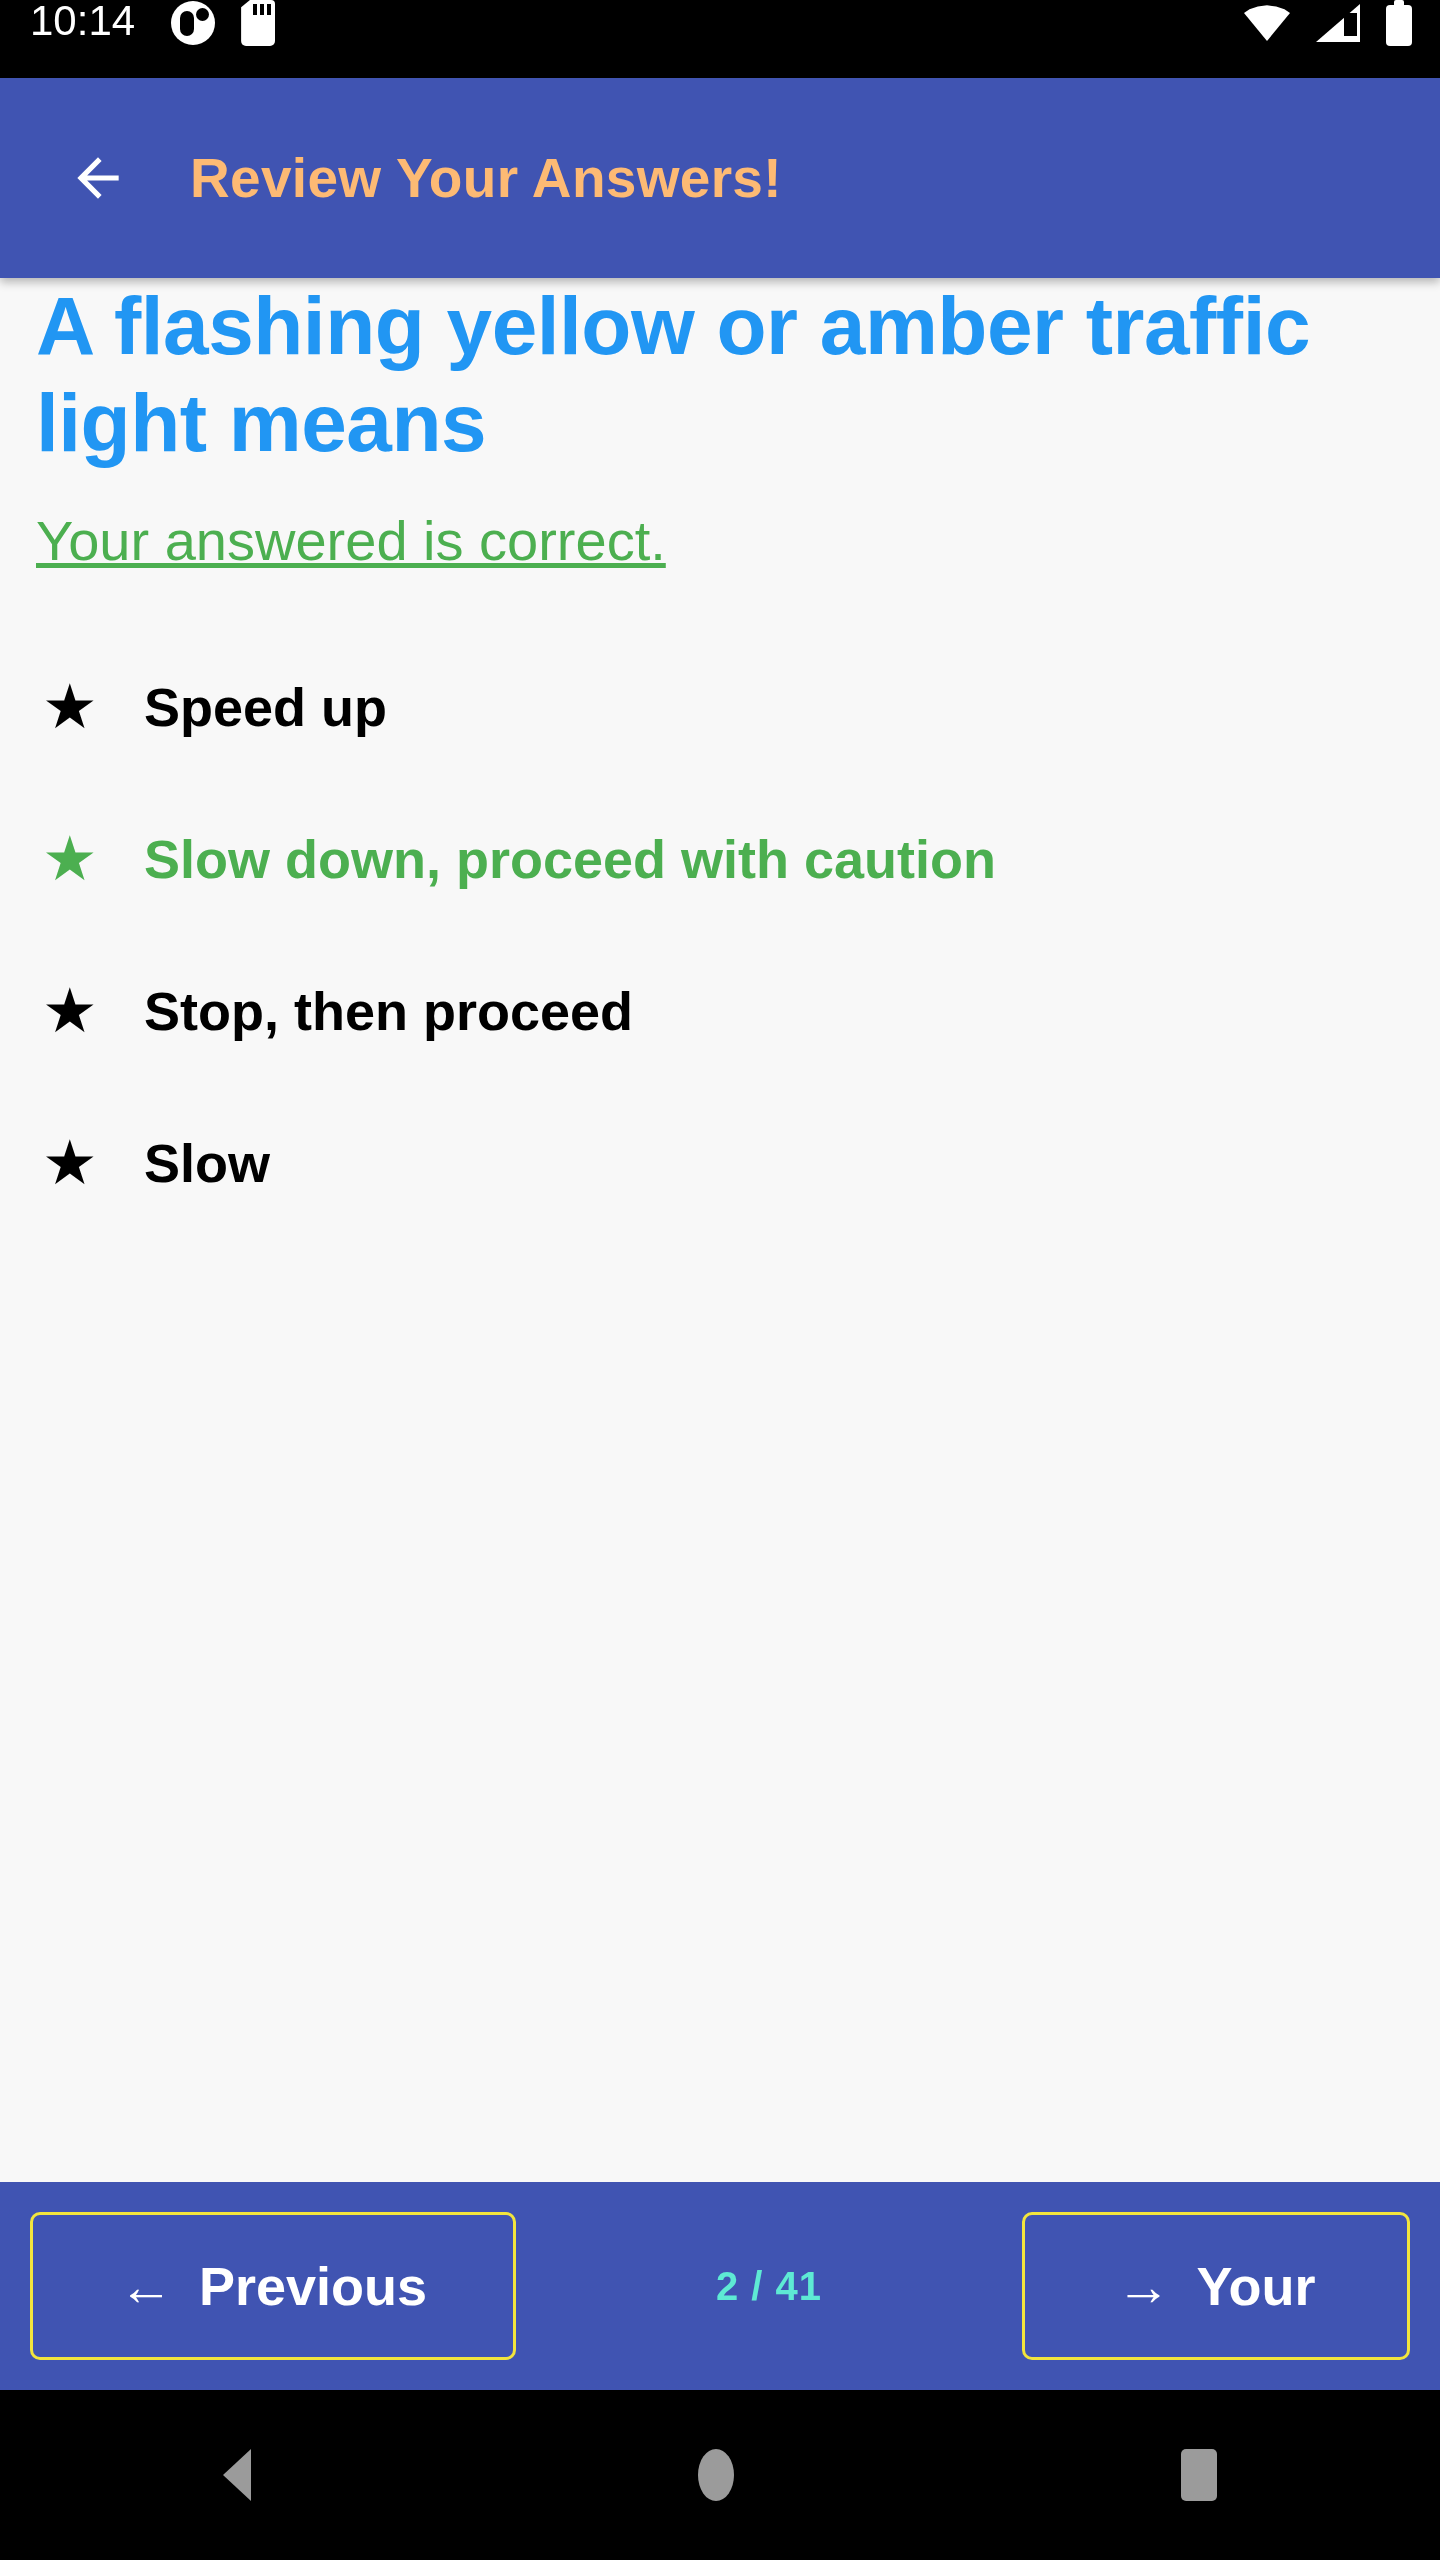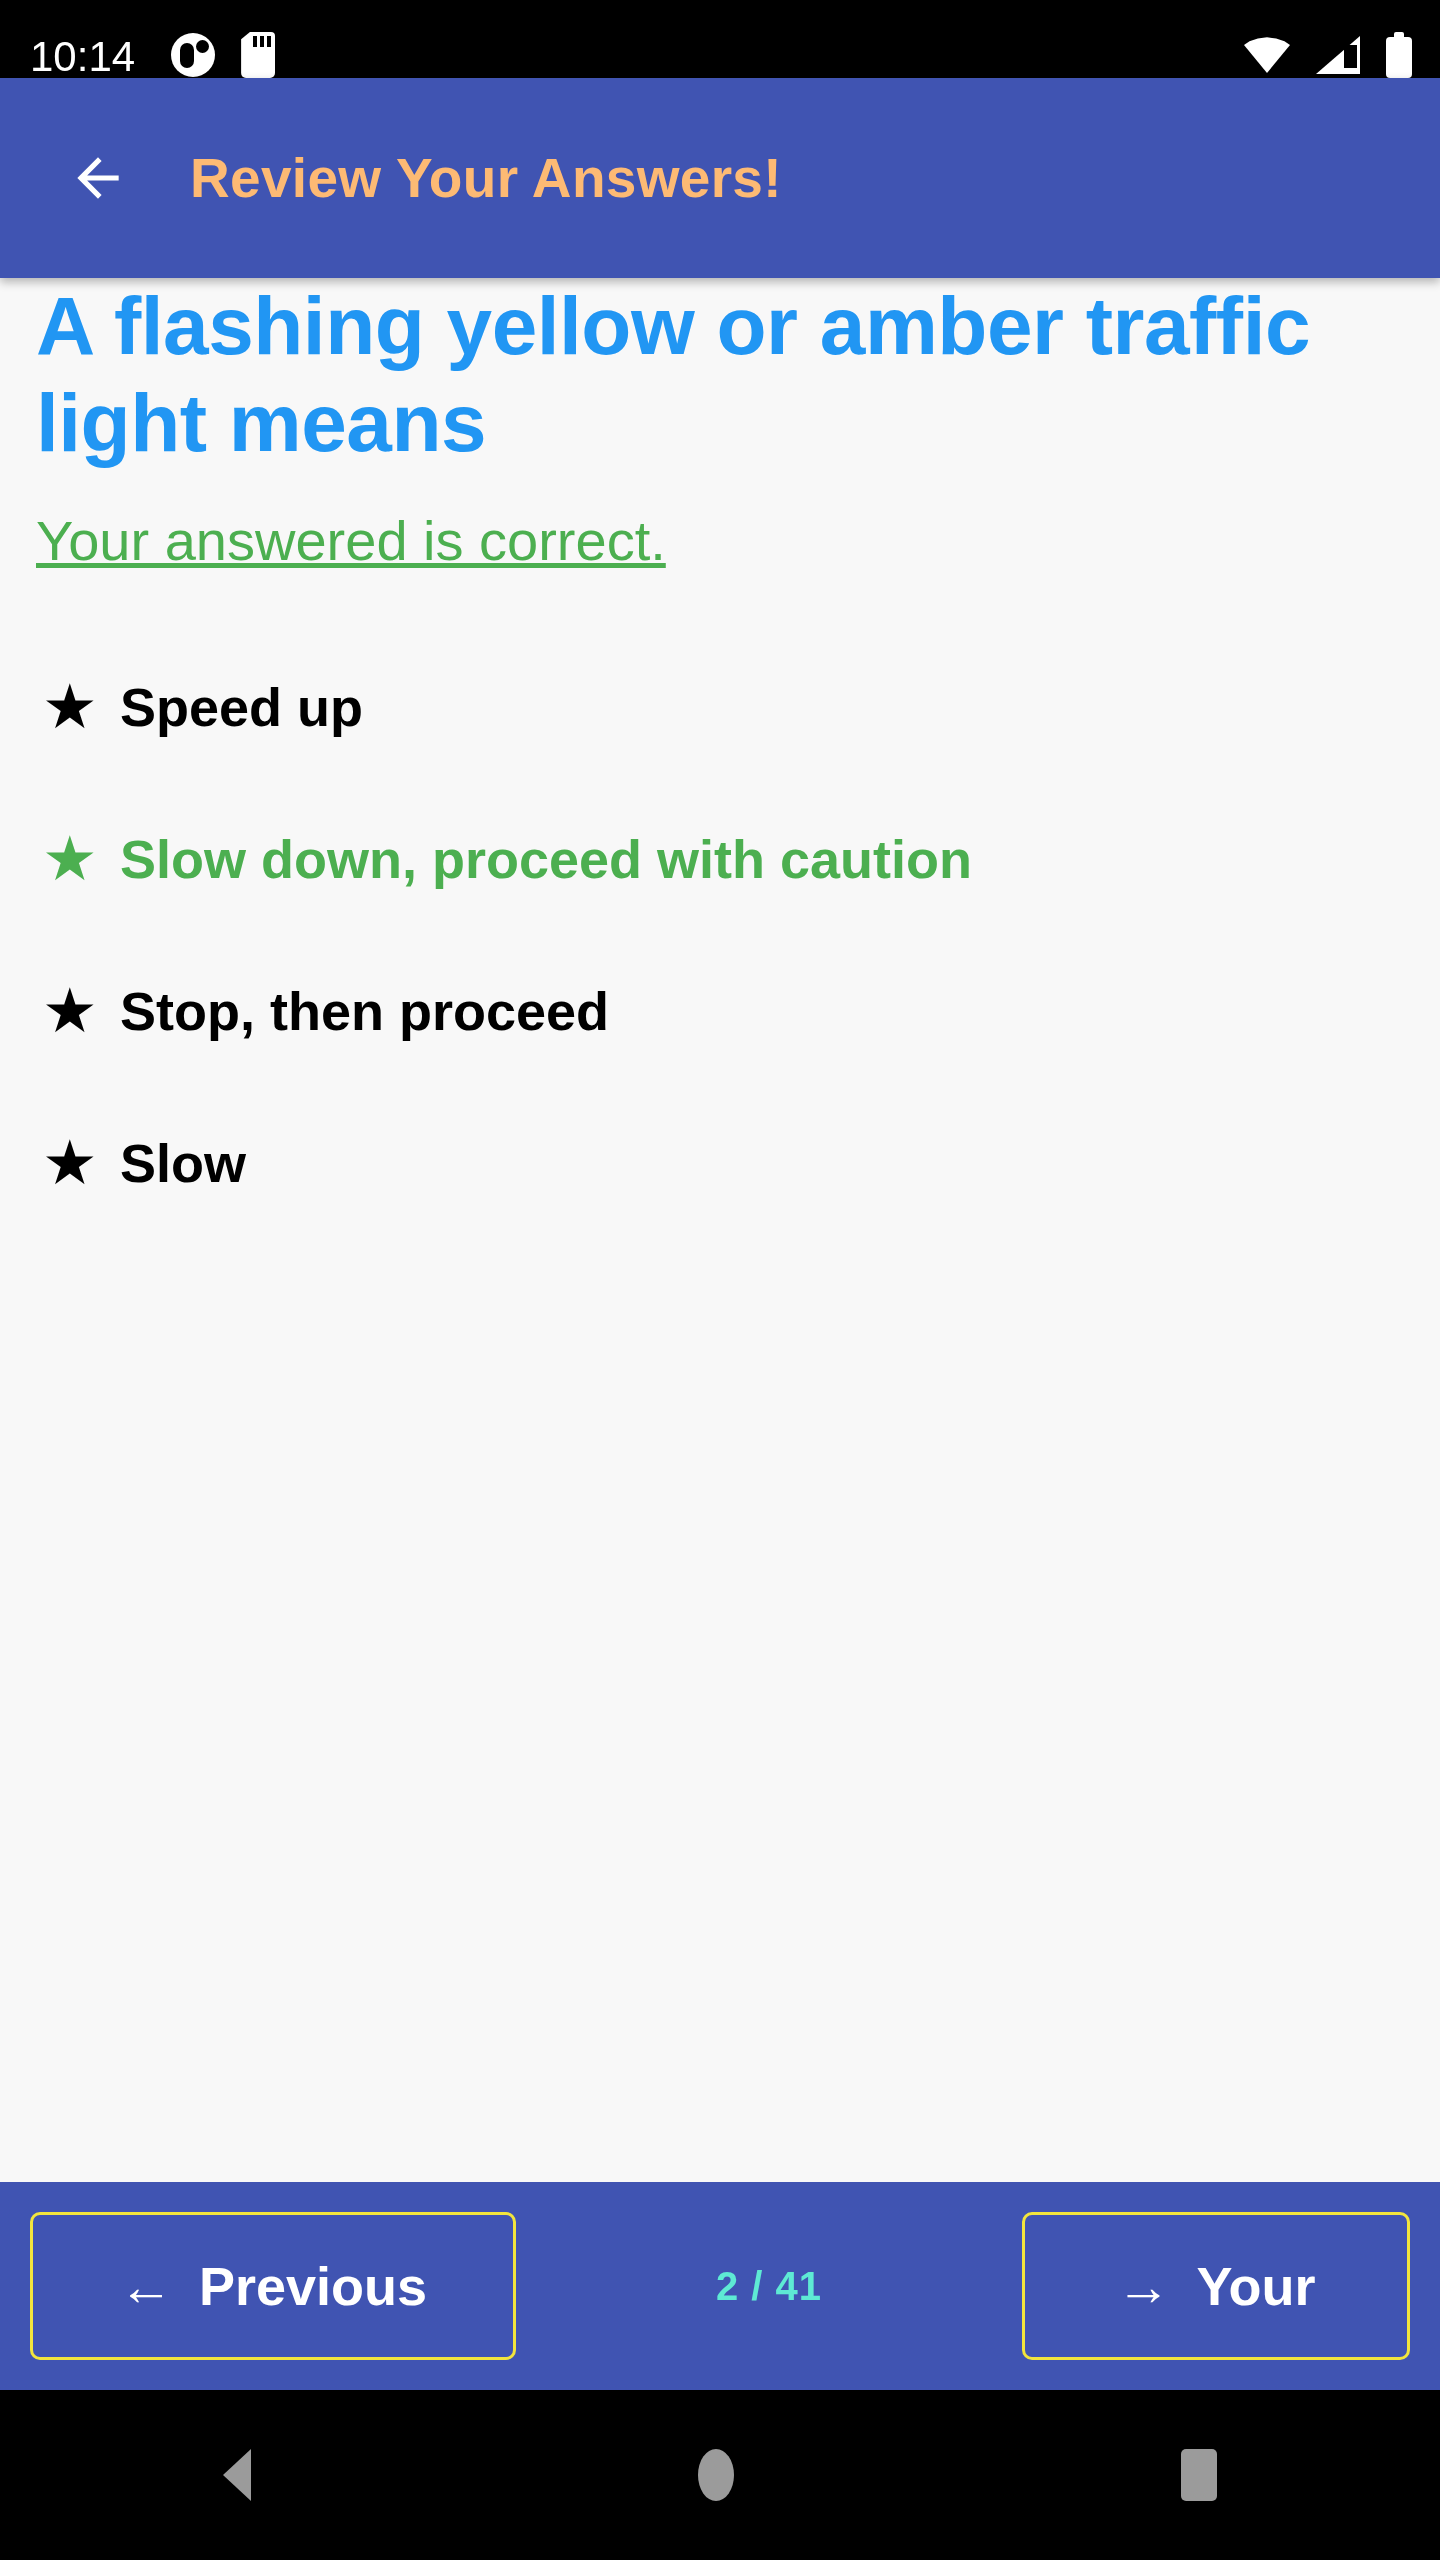--- a/index.html
+++ b/index.html
@@ -7,21 +7,21 @@
     width:1440px; height:2560px;
     background:#000;
     font-family:"Liberation Sans", sans-serif;
     overflow:hidden;
   }
   #screen { position:relative; width:1440px; height:2560px; background:#000; }
 
   
   .statusbar{
     position:absolute; top:0; left:0; width:1440px; height:78px;
-    background:#000; display:flex; align-items:flex-end;
+    background:#000; display:flex; align-items:flex-start;
     padding:0 28px 0 30px;
   }
   .sb-clock{
     color:#fff; font-size:42px; font-weight:400; letter-spacing:0px;
     line-height:1; font-family:"Liberation Sans", sans-serif;
   }
   .sb-left-icons{ display:flex; align-items:center; gap:26px; margin-left:36px; }
   .sb-right{ margin-left:auto; display:flex; align-items:center; gap:26px; }
 
   .icon-notif{ width:44px; height:44px; position:relative; }
@@ -104,21 +104,21 @@
   }
   .options{ margin-top:58px; }
   .option{
     display:flex; align-items:center; height:152px;
   }
   .option .star{
     font-size:62px; line-height:1; width:74px; flex:0 0 74px;
     text-align:left; margin-left:6px;
   }
   .option .otext{
-    font-size:54px; font-weight:bold; margin-left:4px; letter-spacing:0px;
+    font-size:54px; font-weight:bold; margin-left:28px; letter-spacing:0px;
   }
   .option.correct .star, .option.correct .otext{ color:#4caf50; }
   .option.normal .star, .option.normal .otext{ color:#000; }
 
   
   .bottombar{
     position:absolute; top:2182px; left:0; width:1440px; height:208px;
     background:#4054b2; display:flex; align-items:center;
     justify-content:space-between; padding:0 30px;
   }

